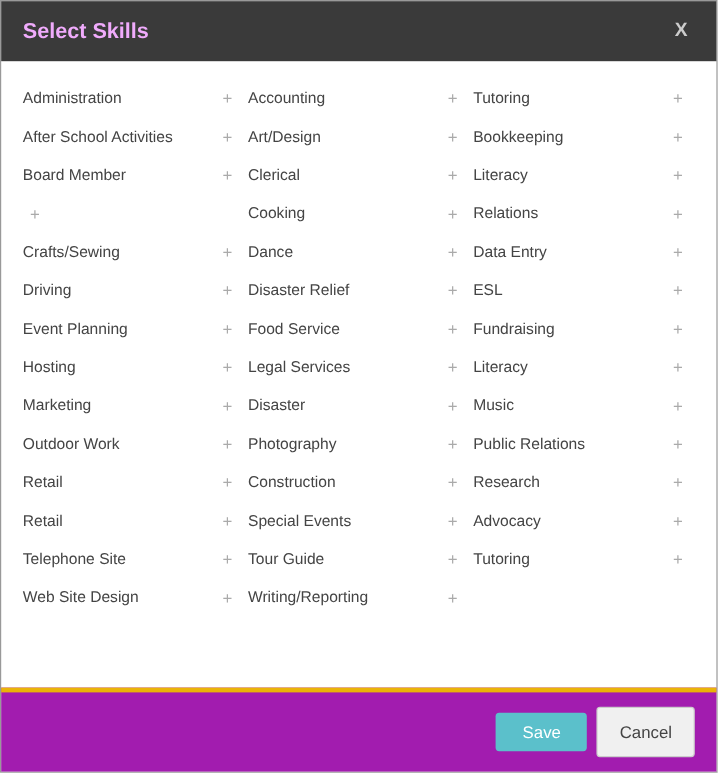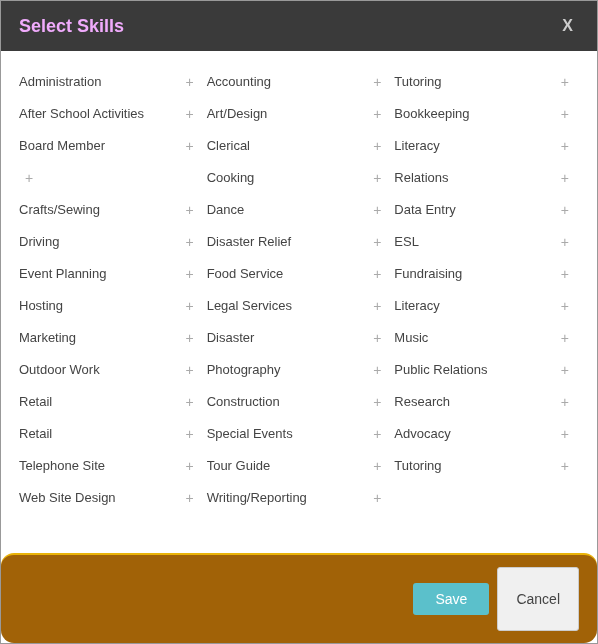--- a/index.html
+++ b/index.html
@@ -72,43 +72,42 @@
       font-size: 14px;
       cursor: pointer;
       padding: 0 6px;
       line-height: 1;
       background: none;
       border: none;
       flex-shrink: 0;
     }
     .modal-footer {
       padding: 12px 18px;
-      border-top: 2px solid #eab308;
+      border-top: 4px solid #eab308;
       display: flex;
       align-items: center;
       justify-content: flex-end;
       gap: 8px;
       flex-shrink: 0;
-      background: #a16207;
-      border-radius: 13px;
+      background: #a21caf;
     }
     .btn-save {
       background: #5bc0cb;
       color: #fff;
       border: none;
       padding: 8px 22px;
       font-size: 14px;
       border-radius: 3px;
       cursor: pointer;
     }
     .btn-cancel {
       background: #f0f0f0;
       color: #444;
       border: 1px solid #ccc;
-      padding: 23px 18px;
+      padding: 12px 18px;
       font-size: 14px;
       border-radius: 3px;
       cursor: pointer;
     }
   </style>
 </head>
 <body>
 
 <div class="modal">
   <div class="modal-header">

